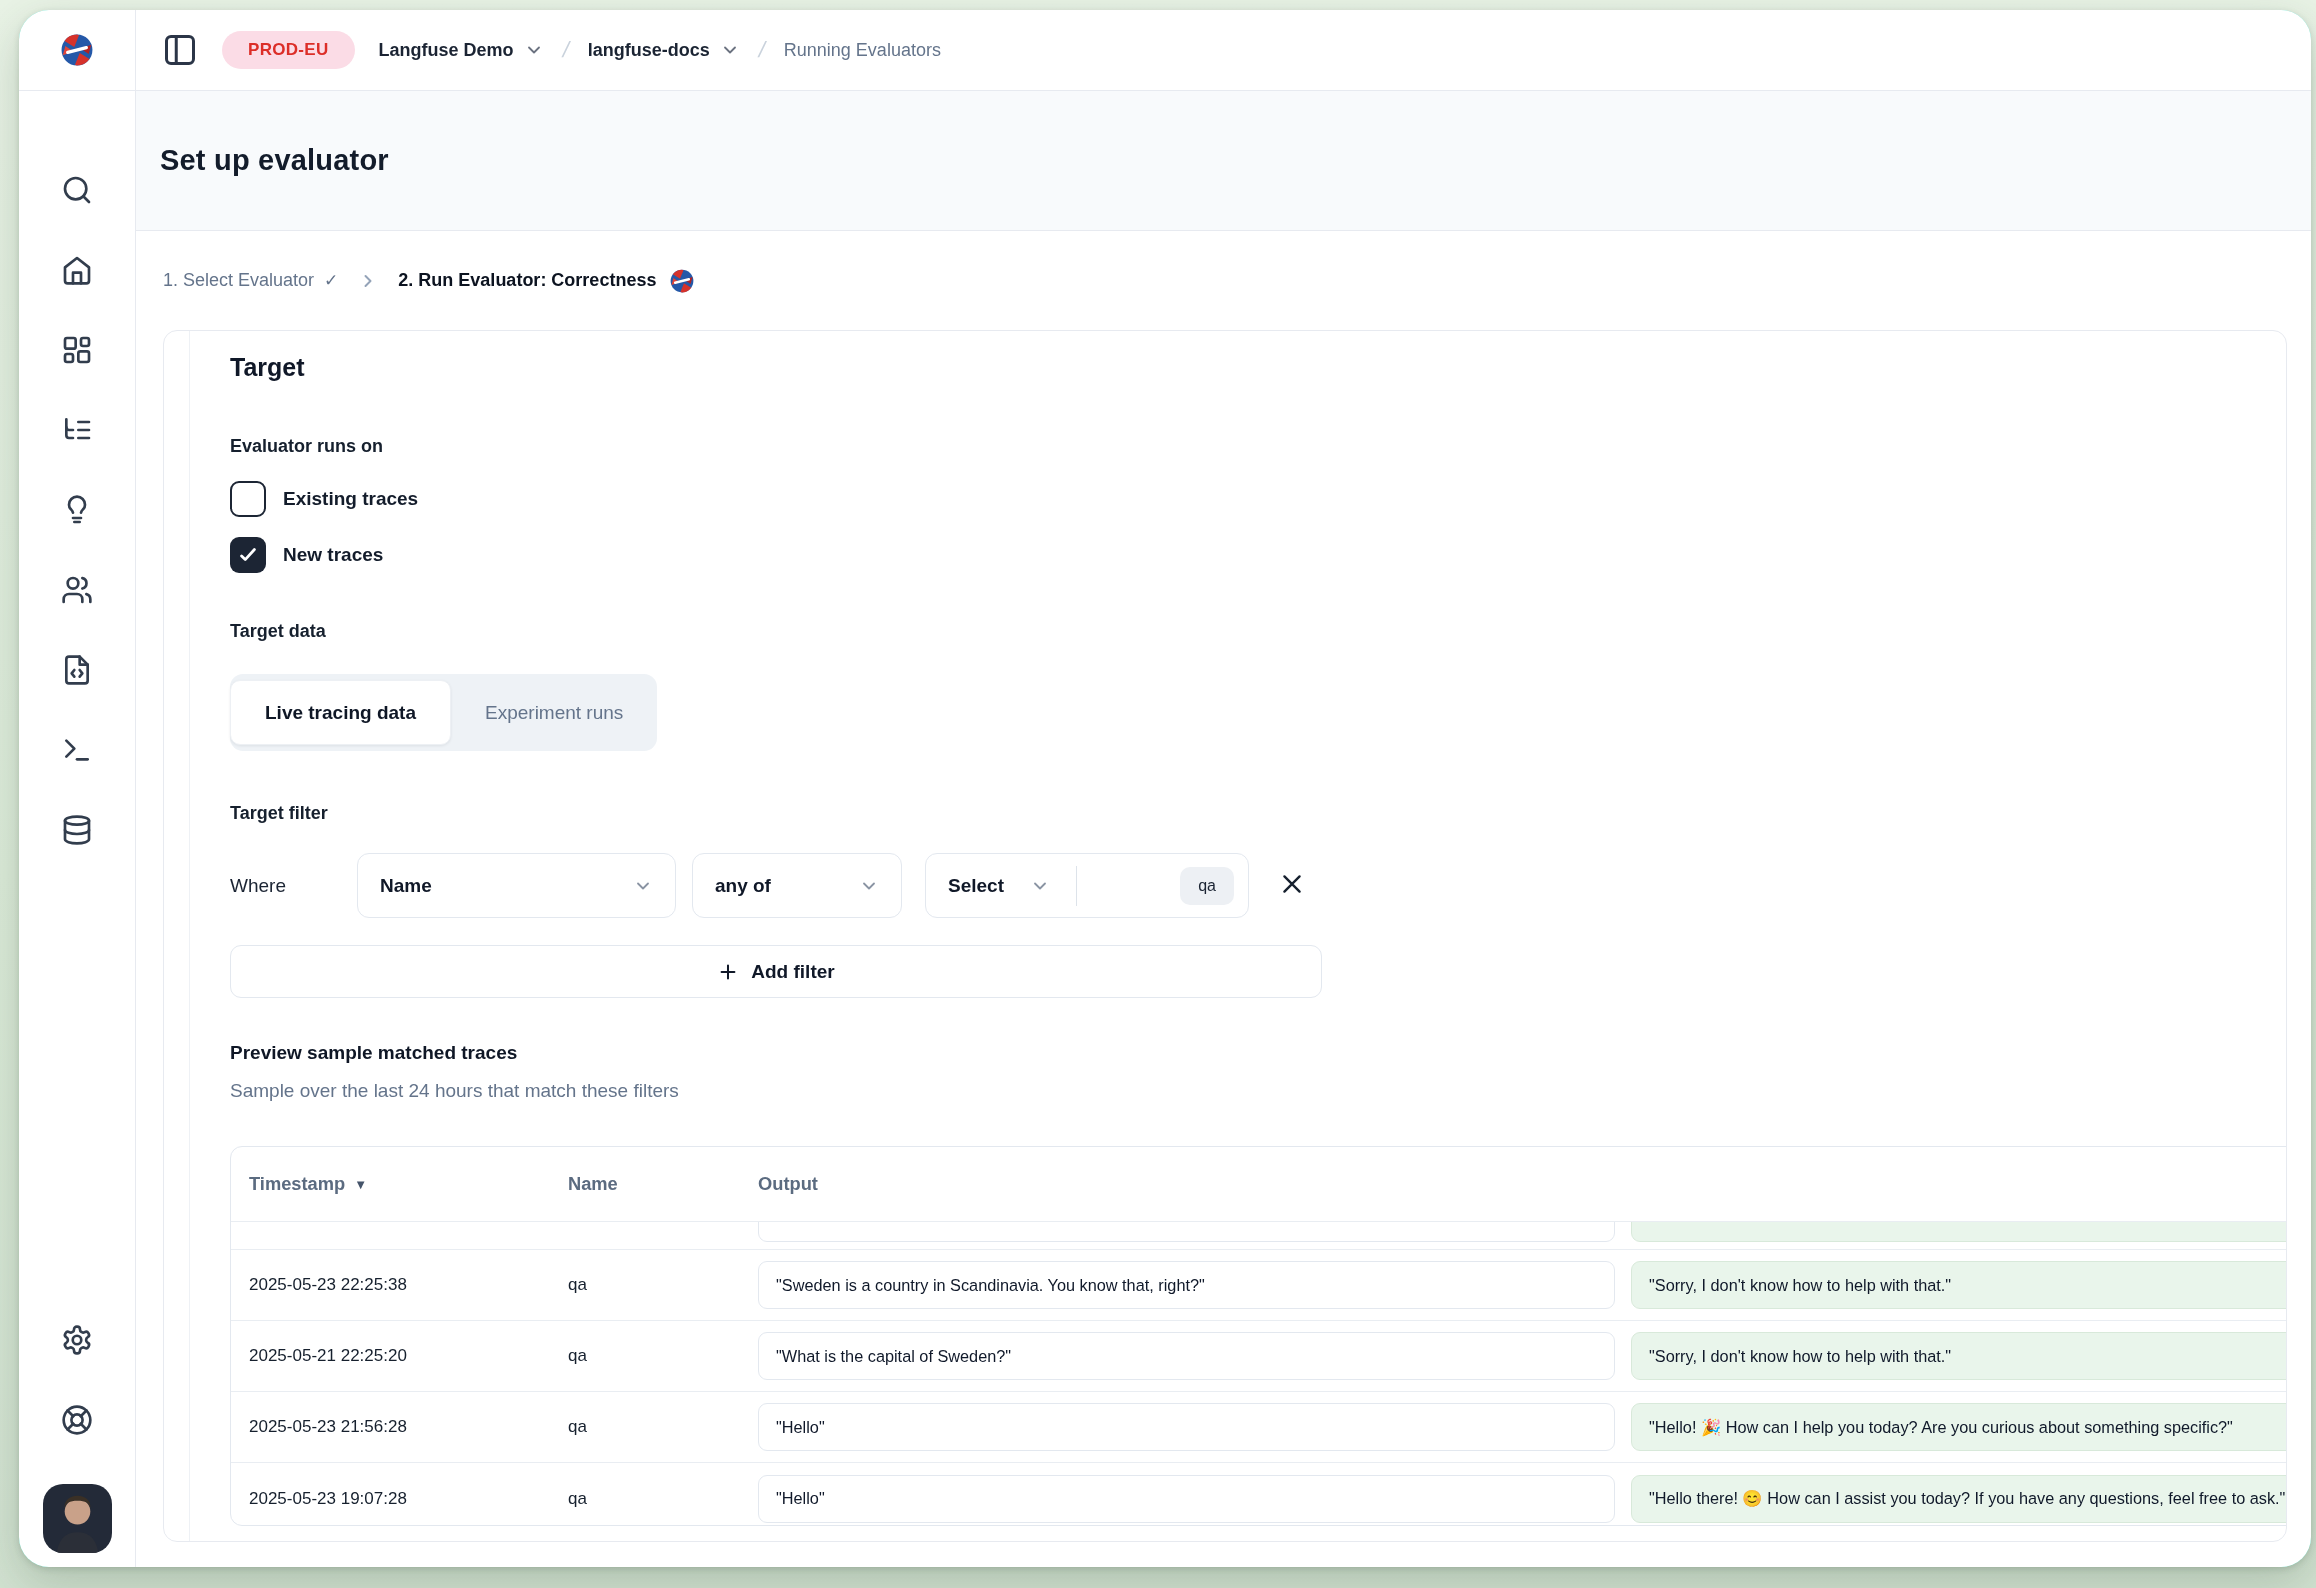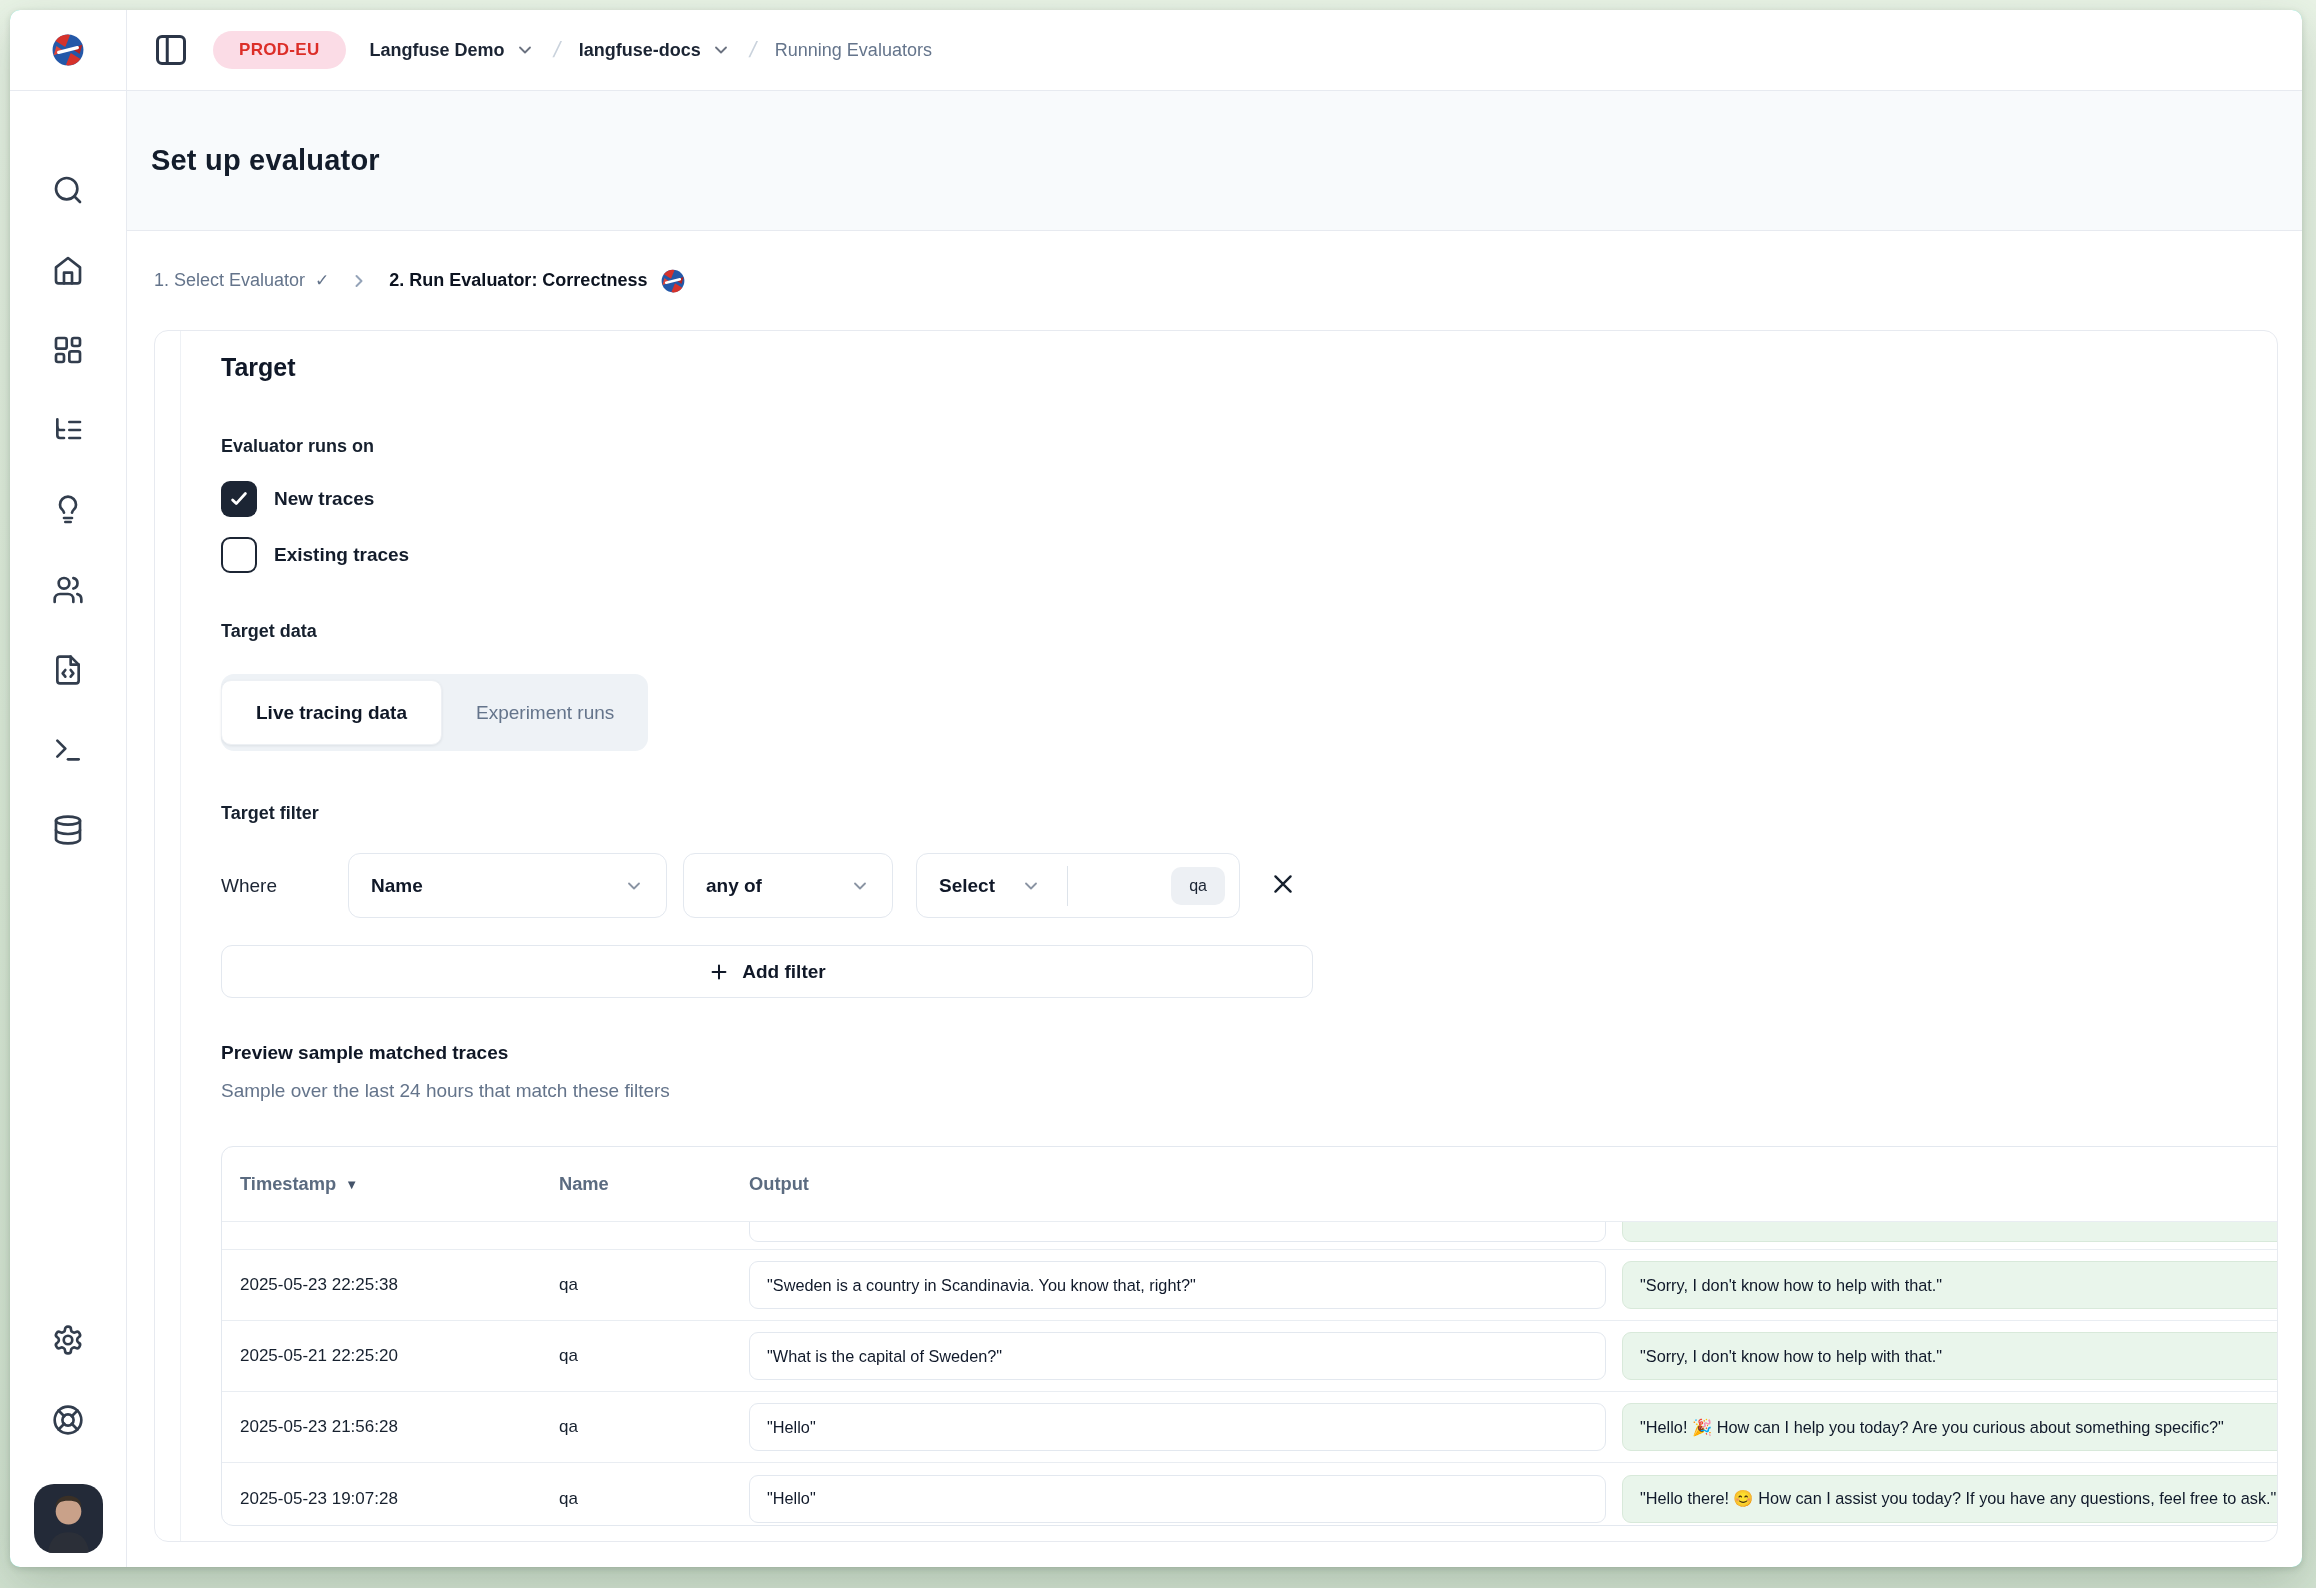--- a/index.html
+++ b/index.html
@@ -1,21 +1,21 @@
 <!DOCTYPE html>
 <html style="--border: #e7eaf0; --band-bg: #f8fafc; --text-gray: #64748b; --badge-bg: #fbdce6; --badge-text: #dc2e28; --accent-checkbox: #1c2534; --output-bg: #e9f5eb; --output-border: #d8e9da; --input-border: #e3e8ef; --seg-bg: #eef2f6;"><head>
 <meta charset="utf-8">
 <style>
   * { margin:0; padding:0; box-sizing:border-box; }
   html,body { width:2317px; height:1588px; overflow:hidden;
     font-family:"Liberation Sans", sans-serif; }
   body { background:linear-gradient(180deg,#e9f3e6 0%,#ddecda 55%,#d2e2d1 100%); position:relative; }
 
-  .window { position:absolute; left:10px; top:10px; width:2292px; height:1557px;
-    background:#5eead4; border-radius:10px; overflow:hidden;
+  .window { position:absolute; left:19px; top:10px; width:2292px; height:1557px;
+    background:#5eead4; border-radius:30px; overflow:hidden;
     box-shadow:0 2px 6px rgba(50,80,55,.18), 0 16px 48px rgba(40,70,45,.22);
     display:flex; flex-direction:column; }
 
   
   .topbar { height:81px; flex:none; display:flex; align-items:stretch;
     border-bottom:1px solid var(--border); background:#fff; }
   .logo-cell { width:117px; flex:none; border-right:1px solid var(--border);
     display:flex; align-items:center; justify-content:center; }
   .topbar-rest { flex:1; display:flex; align-items:center; padding-left:26px; gap:24px; }
   .icon-btn { display:flex; align-items:center; justify-content:center; cursor:pointer; }
@@ -289,30 +289,30 @@
       </div>
 
       <div class="card">
         <div class="card-inner">
 
           <div class="h-target">Target</div>
 
           <div class="label-sb runs-on">Evaluator runs on</div>
 
           <div class="cb-row">
+            <span class="cb-box unchecked"></span>
+            <span class="cb-label">Existing traces</span>
+          </div>
+          <div class="cb-row">
             <span class="cb-box checked">
               <svg width="22" height="22" viewBox="0 0 24 24" fill="none" stroke="#fff" stroke-width="3" stroke-linecap="round" stroke-linejoin="round">
                   <path d="m5 13 4 4 10-11"></path>
                 </svg>
             </span>
             <span class="cb-label">New traces</span>
-          </div>
-          <div class="cb-row">
-            <span class="cb-box unchecked"></span>
-            <span class="cb-label">Existing traces</span>
           </div>
 
           <div class="label-sb target-data-label">Target data</div>
 
           <div class="seg">
             <span class="seg-tab selected">Live tracing data</span>
             <span class="seg-tab">Experiment runs</span>
           </div>
 
           <div class="label-sb target-filter-label">Target filter</div>

